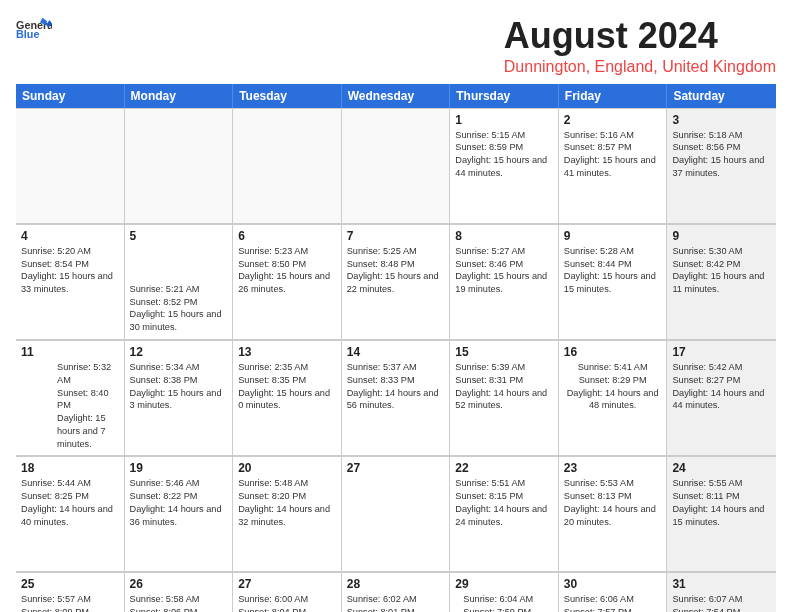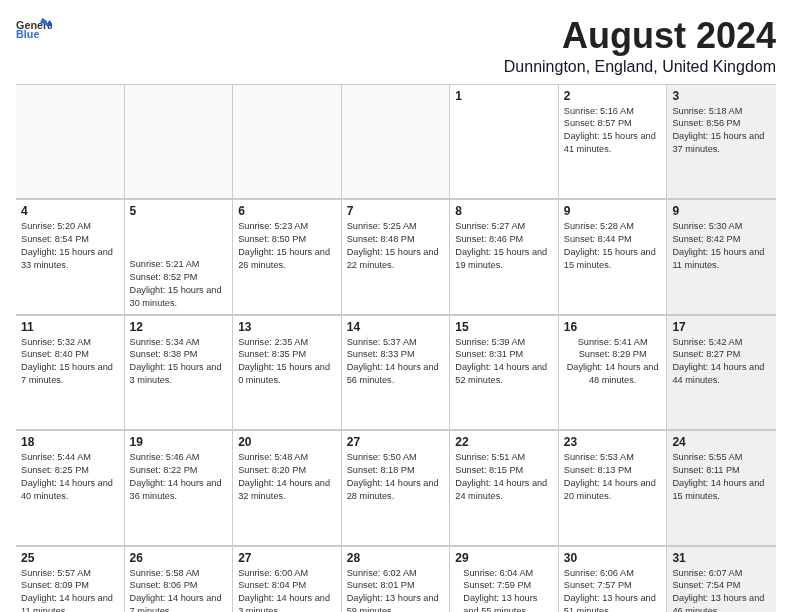--- a/index.html
+++ b/index.html
@@ -26,31 +26,30 @@
     .logo-area {
       display: flex;
       align-items: center;
       gap: 4px;
     }
     .logo-bird {
       width: 36px;
       height: 28px;
     }
     .title-area {
-      text-align: right;
     }
     .month-title {
       font-size: 36px;
       font-weight: bold;
       color: #222;
       line-height: 1.1;
     }
     .location {
       font-size: 16px;
-      color: #0f172a;
+      color: #ef4444;
       margin-top: 2px;
     }
     .calendar {
       flex: 1;
       display: flex;
       flex-direction: column;
     }
     .cal-header {
       display: grid;
       grid-template-columns: repeat(7, 1fr);
@@ -121,28 +120,40 @@
         <polygon points="50,14 56,6 60,12 54,18" fill="#1a5bc9"></polygon>
       </svg>
     </div>
     <div class="title-area">
       <div class="month-title">August 2024</div>
       <div class="location">Dunnington, England, United Kingdom</div>
     </div>
   </div>
 
   <div class="calendar">
+    <div class="cal-header" id="cal-header-row">
+        <div class="cal-header-cell">Sunday</div>
+        <div class="cal-header-cell">Monday</div>
+        <div class="cal-header-cell">Tuesday</div>
+        <div class="cal-header-cell">Wednesday</div>
+        <div class="cal-header-cell">Thursday</div>
+        <div class="cal-header-cell">Friday</div>
+        <div class="cal-header-cell">Saturday</div>
+      </div>
     <div class="cal-body" id="cal-body">
         <div class="cal-row">
           <div class="cal-cell empty"></div>
           <div class="cal-cell empty"></div>
           <div class="cal-cell empty"></div>
           <div class="cal-cell empty"></div>
           <div class="cal-cell">
             <span class="day-num">1</span>
+            <div class="cell-text" style="white-space: pre-line;">Sunrise: 5:15 AM
+Sunset: 8:59 PM
+Daylight: 15 hours and 44 minutes.</div>
           </div>
           <div class="cal-cell">
             <span class="day-num">2</span>
             <div class="cell-text" style="white-space: pre-line;">Sunrise: 5:16 AM
 Sunset: 8:57 PM
 Daylight: 15 hours and 41 minutes.</div>
           </div>
           <div class="cal-cell shaded">
             <span class="day-num">3</span>
             <div class="cell-text" style="white-space: pre-line;">Sunrise: 5:18 AM
@@ -190,21 +201,21 @@
           <div class="cal-cell shaded">
             <span class="day-num">9</span>
             <div class="cell-text" style="white-space: pre-line;">Sunrise: 5:30 AM
 Sunset: 8:42 PM
 Daylight: 15 hours and 11 minutes.</div>
           </div>
         </div>
         <div class="cal-row">
           <div class="cal-cell">
             <span class="day-num">11</span>
-            <div class="cell-text" style="white-space: pre-line;">Sunrise: 5:32 AM
+            <div class="cell-text" style="white-space: pre-line; margin-left: 36px;">Sunrise: 5:32 AM
 Sunset: 8:40 PM
 Daylight: 15 hours and 7 minutes.</div>
           </div>
           <div class="cal-cell">
             <span class="day-num">12</span>
             <div class="cell-text" style="white-space: pre-line;">Sunrise: 5:34 AM
 Sunset: 8:38 PM
 Daylight: 15 hours and 3 minutes.</div>
           </div>
           <div class="cal-cell">
@@ -252,23 +263,20 @@
 Daylight: 14 hours and 36 minutes.</div>
           </div>
           <div class="cal-cell">
             <span class="day-num">20</span>
             <div class="cell-text" style="white-space: pre-line;">Sunrise: 5:48 AM
 Sunset: 8:20 PM
 Daylight: 14 hours and 32 minutes.</div>
           </div>
           <div class="cal-cell">
             <span class="day-num">27</span>
-            <div class="cell-text" style="white-space: pre-line;">Sunrise: 5:50 AM
-Sunset: 8:18 PM
-Daylight: 14 hours and 28 minutes.</div>
           </div>
           <div class="cal-cell">
             <span class="day-num">22</span>
             <div class="cell-text" style="white-space: pre-line;">Sunrise: 5:51 AM
 Sunset: 8:15 PM
 Daylight: 14 hours and 24 minutes.</div>
           </div>
           <div class="cal-cell">
             <span class="day-num">23</span>
             <div class="cell-text" style="white-space: pre-line;">Sunrise: 5:53 AM

